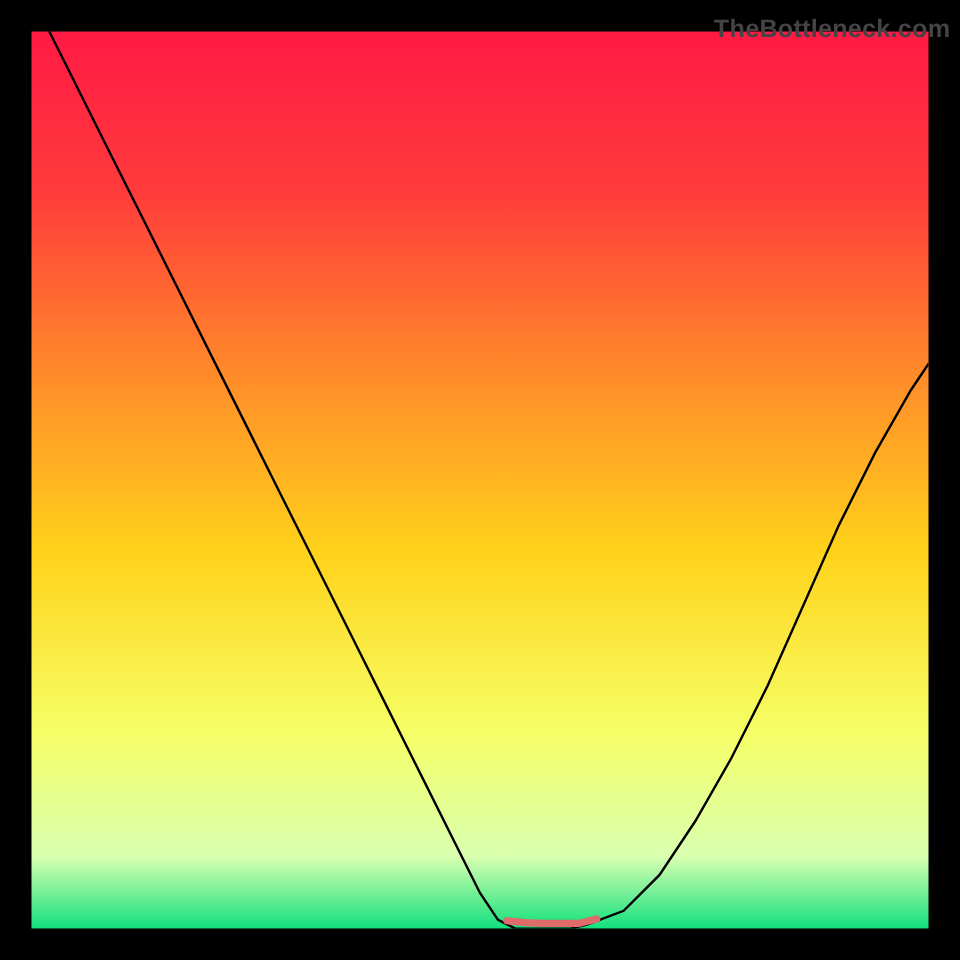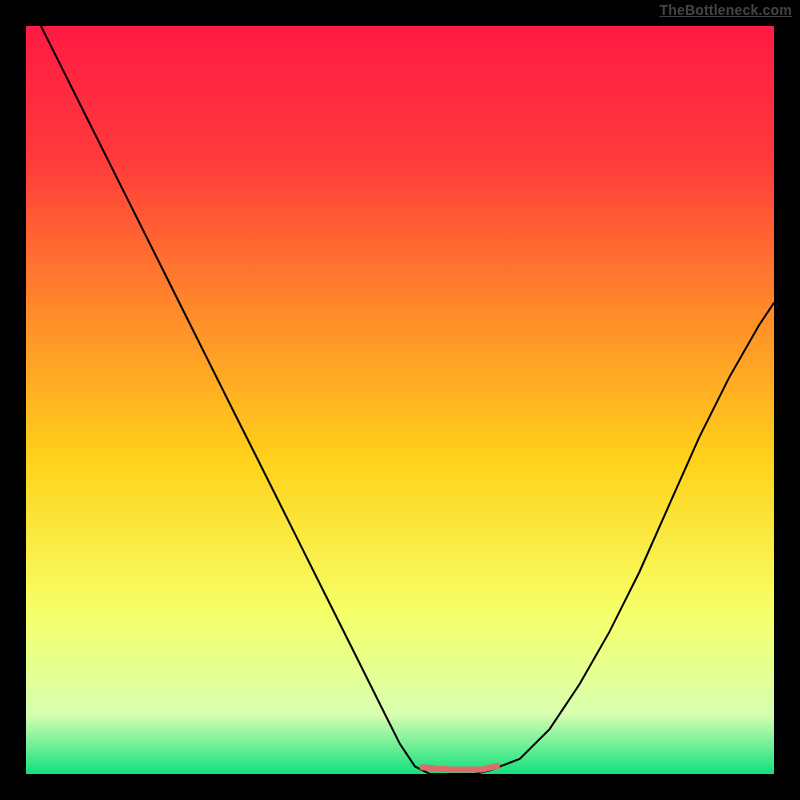--- a/index.html
+++ b/index.html
@@ -20,28 +20,27 @@
   .plot {
     position: absolute;
     left: 26px;
     top: 26px;
     width: 748px;
     height: 748px;
     overflow: hidden;
   }
   .watermark {
     position: absolute;
-    top: 2px;
+    top: 13px;
     right: 8px;
     color: #444;
-    font-size: 14px;
+    font-size: 21px;
     font-weight: 600;
     letter-spacing: 0.2px;
     user-select: none;
-    text-decoration: underline;
   }
 </style>
 </head>
 <body>
 
 <div class="frame">
   <div class="plot">
     <svg width="748" height="748" viewBox="0 0 748 748" preserveAspectRatio="none">
       <defs>
         <linearGradient id="bg-grad" x1="0" y1="0" x2="0" y2="1">

